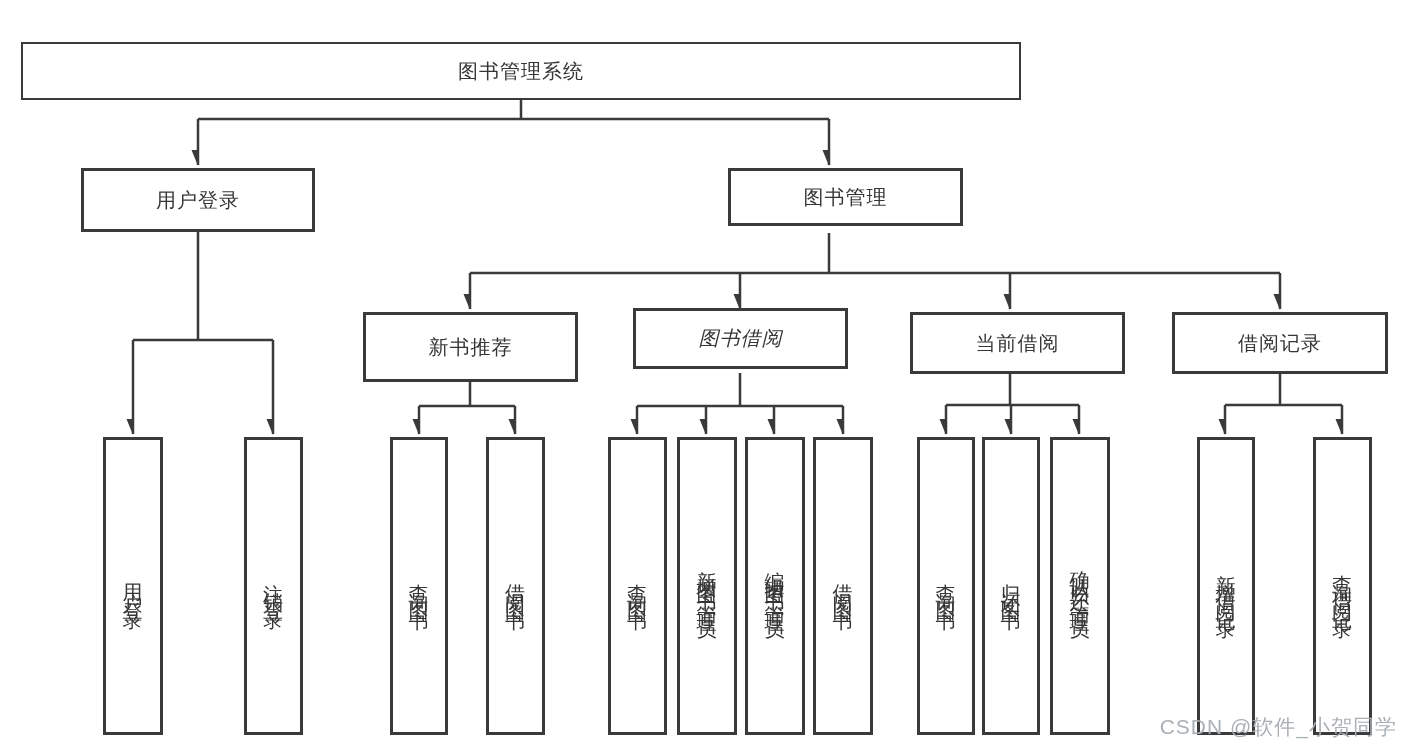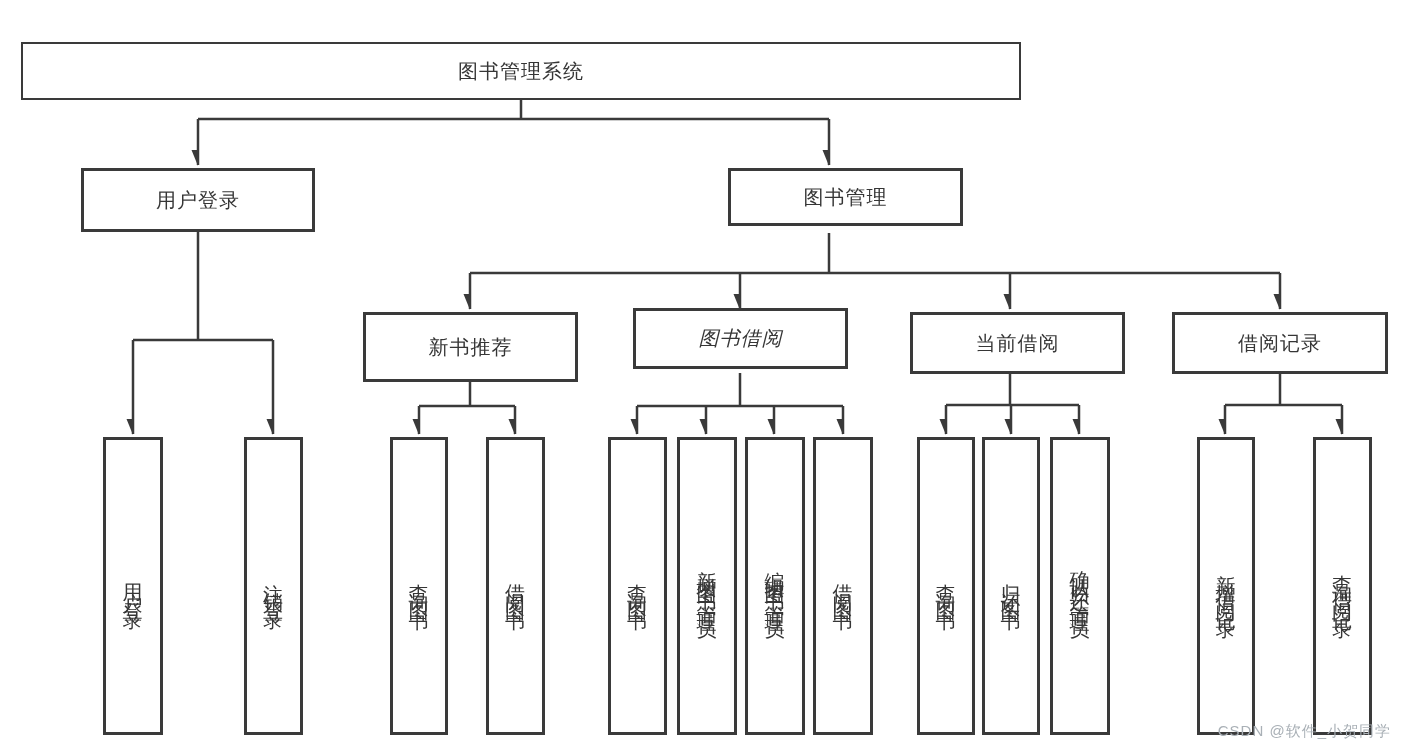--- a/index.html
+++ b/index.html
@@ -33,23 +33,23 @@
   .vnode {
     writing-mode: vertical-rl;
     text-orientation: mixed;
     letter-spacing: 9px;
     white-space: normal;
     line-height: 1;
   }
   .vnode.long { letter-spacing: 7px; }
   .watermark {
     position: absolute;
-    right: 14px;
+    right: 8px;
     bottom: 6px;
-    font-size: 15px;
+    font-size: 21px;
     color: #a9b0b6;
     letter-spacing: 1px;
     z-index: 5;
   }
 </style>
 </head>
 <body>
 
 <div class="canvas">
 

